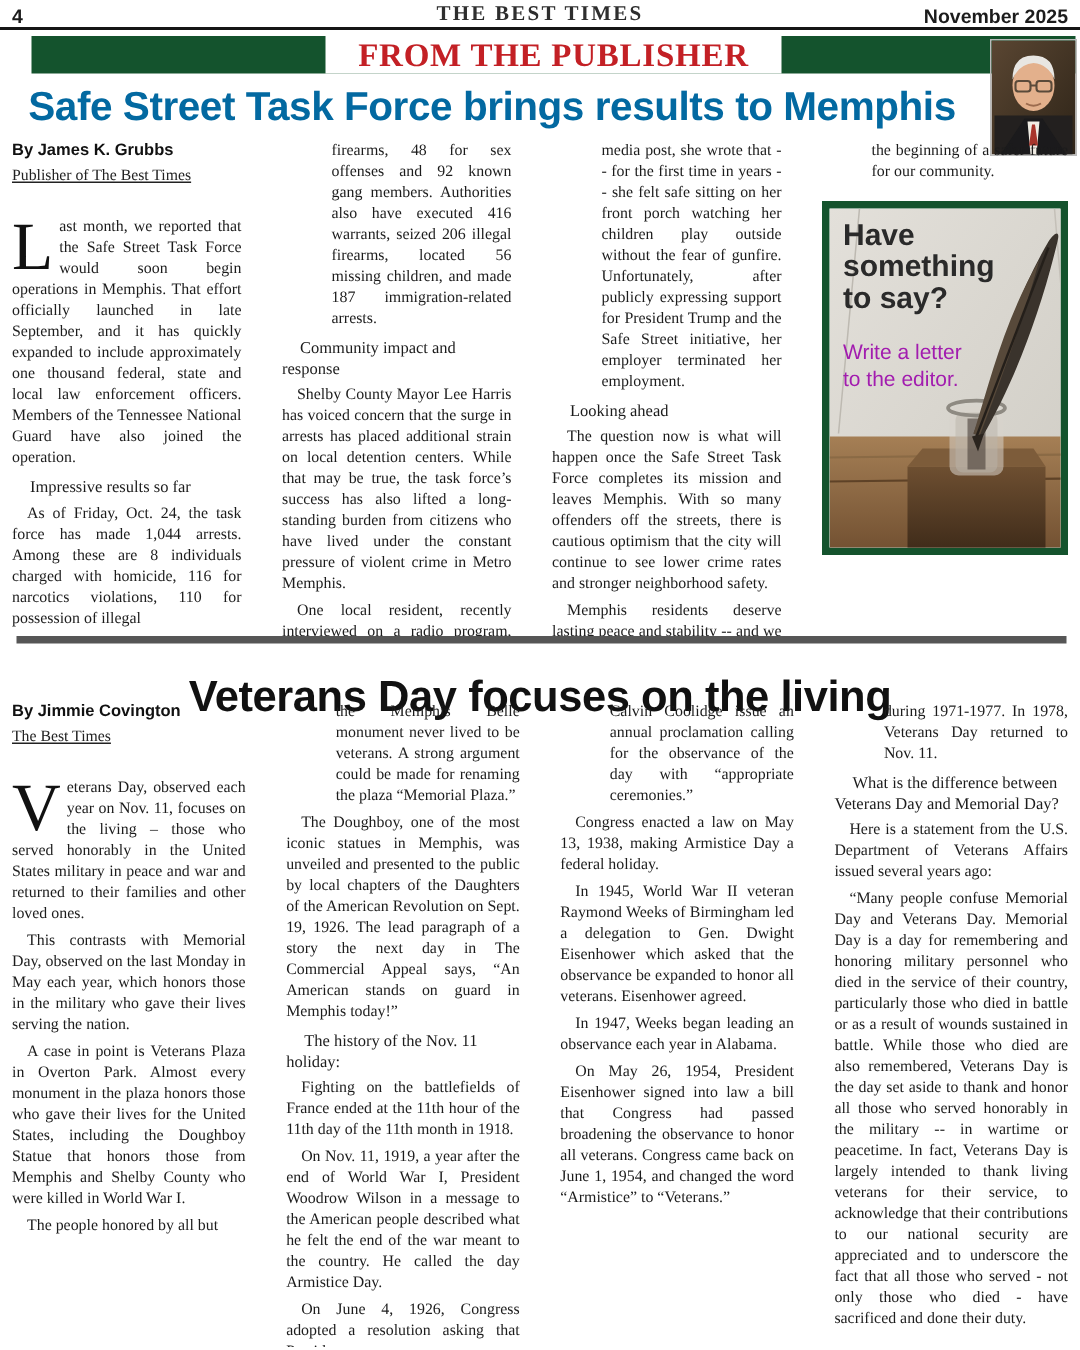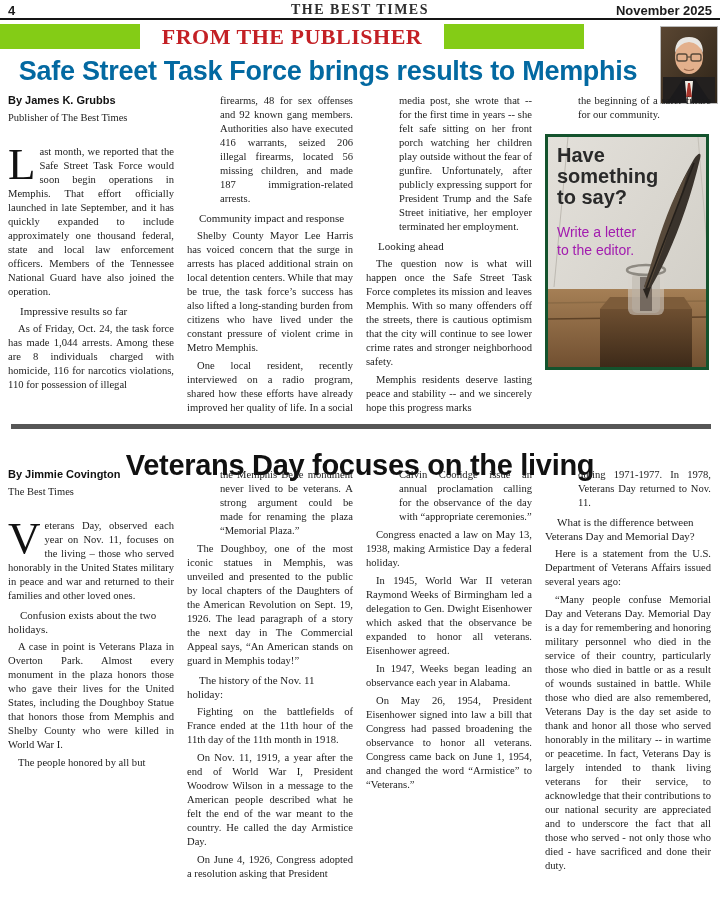--- a/index.html
+++ b/index.html
@@ -9,55 +9,55 @@
 
   
   .masthead { position:absolute; top:2px; left:0; right:0; height:18px; padding:0 8px;
               border-bottom:2px solid #151515; display:flex; align-items:center; }
   .mast-page { font-family:"Liberation Sans",sans-serif; font-weight:bold; font-size:13px; width:120px; }
   .mast-title { flex:1; text-align:center; font-family:"Liberation Serif",serif; font-weight:bold;
                 font-size:14px; letter-spacing:1.5px; color:#2e2e2e; }
   .mast-date { width:120px; text-align:right; font-family:"Liberation Sans",sans-serif; font-weight:bold; font-size:13px; }
 
   
-  .banner { position:absolute; top:24px; left:0; width:584px; height:25px; background:#84cc16;
+  .banner { position:absolute; top:24px; left:21px; width:696px; height:25px; background:#14532d;
             display:flex; align-items:center; justify-content:center; }
   .banner-inner { background:#ffffff; padding:0 22px; height:25px; display:flex; align-items:center; }
   .banner-text { font-family:"Liberation Serif",serif; font-weight:bold; font-size:22px;
                  color:#c32025; letter-spacing:.5px; white-space:nowrap; }
 
   
   .pub-photo { position:absolute; top:26px; left:660px; width:58px; height:78px;
                border:1px solid #bbb; }
 
   
   .headline1 { position:absolute; top:56px; left:0; width:656px; text-align:center;
                font-family:"Liberation Sans",sans-serif; font-weight:bold; font-size:27px;
                letter-spacing:-.3px; color:#0369a1; white-space:nowrap; }
 
   
-  .cols { position:absolute; left:8px; width:704px; display:flex; gap:13px; }
+  .cols { position:absolute; left:8px; width:704px; display:flex; gap:27px; }
   .col { width:166px; }
   .art1-cols { top:94px; height:330px; overflow:hidden; }
   .art2-cols { top:468px; height:430px; overflow:hidden; }
 
   .byline { font-family:"Liberation Sans",sans-serif; font-weight:bold; font-size:11px; color:#111; }
-  .byrole { font-family:"Liberation Serif",serif; font-size:10.5px; 
+  .byrole { font-family:"Liberation Serif",serif; font-size:10.5px; text-decoration:underline;
             margin-top:6px; color:#222; }
 
   .blocks p { font-size:10.6px; line-height:14px; text-align:justify; margin-top:4px; text-indent:10px; }
   .blocks p.blk-h { font-weight:normal; margin-top:5px; text-indent:12px; text-align:left; font-size:11px; }
   .blocks p.cont { text-indent:0; margin-top:0;margin-left:33px; }
   .blocks p.blk-drop { text-indent:0; margin-top:0; }
   .art-gap { margin-top:22px; }
   .dropcap { float:left; font-size:45px; line-height:37px; padding:1px 4px 0 0; font-weight:normal; color:#111; }
 
   
   .ad-box { position:relative; margin-top:12px; width:164px; height:236px; overflow:hidden;
-            border:3px solid #14532d; }
+            border:5px solid #14532d; }
   .ad-svg { position:absolute; inset:0; }
   .ad-head { position:absolute; top:8px; left:9px; width:118px;
              font-family:"Liberation Sans",sans-serif; font-weight:bold; font-size:20px;
              line-height:21px; color:#2a2a2a; }
   .ad-sub { position:absolute; top:86px; left:9px; width:82px;
             font-family:Liberation Sans, sans-serif; font-size:14px; line-height:18px; color:#a21caf; }
 
   
   .divider2 { position:absolute; top:424px; left:11px; width:700px; height:5px; background:#565656; }
   .headline2 { position:absolute; top:433px; left:0; width:720px; text-align:center;
@@ -177,21 +177,21 @@
 
   <div class="divider2"></div>
   <div class="headline2">Veterans Day focuses on the living</div>
 
   <div class="cols art2-cols">
     <div class="col">
       <div class="byline">By Jimmie Covington</div>
       <div class="byrole">The Best Times</div>
       <div class="blocks art-gap">
           <p class="blk-drop"><span class="dropcap">V</span>eterans Day, observed each year on Nov. 11, focuses on the living – those who served honorably in the United States military in peace and war and returned to their families and other loved ones.</p>
-          <p class="blk-h">Confusion exists about the two holidays.</p>
+          <p class="blk-p">This contrasts with Memorial Day, observed on the last Monday in May each year, which honors those in the military who gave their lives serving the nation.</p>
           <p class="blk-p">A case in point is Veterans Plaza in Overton Park. Almost every monument in the plaza honors those who gave their lives for the United States, including the Doughboy Statue that honors those from Memphis and Shelby County who were killed in World War I.</p>
           <p class="blk-p">The people honored by all but</p>
         </div>
     </div>
     <div class="col">
       <div class="blocks">
           <p class="blk-p cont">the Memphis Belle monument never lived to be veterans. A strong argument could be made for renaming the plaza “Memorial Plaza.”</p>
           <p class="blk-p">The Doughboy, one of the most iconic statues in Memphis, was unveiled and presented to the public by local chapters of the Daughters of the American Revolution on Sept. 19, 1926. The lead paragraph of a story the next day in The Commercial Appeal says, “An American stands on guard in Memphis today!”</p>
           <p class="blk-h">The history of the Nov. 11 holiday:</p>
           <p class="blk-p">Fighting on the battlefields of France ended at the 11th hour of the 11th day of the 11th month in 1918.</p>

